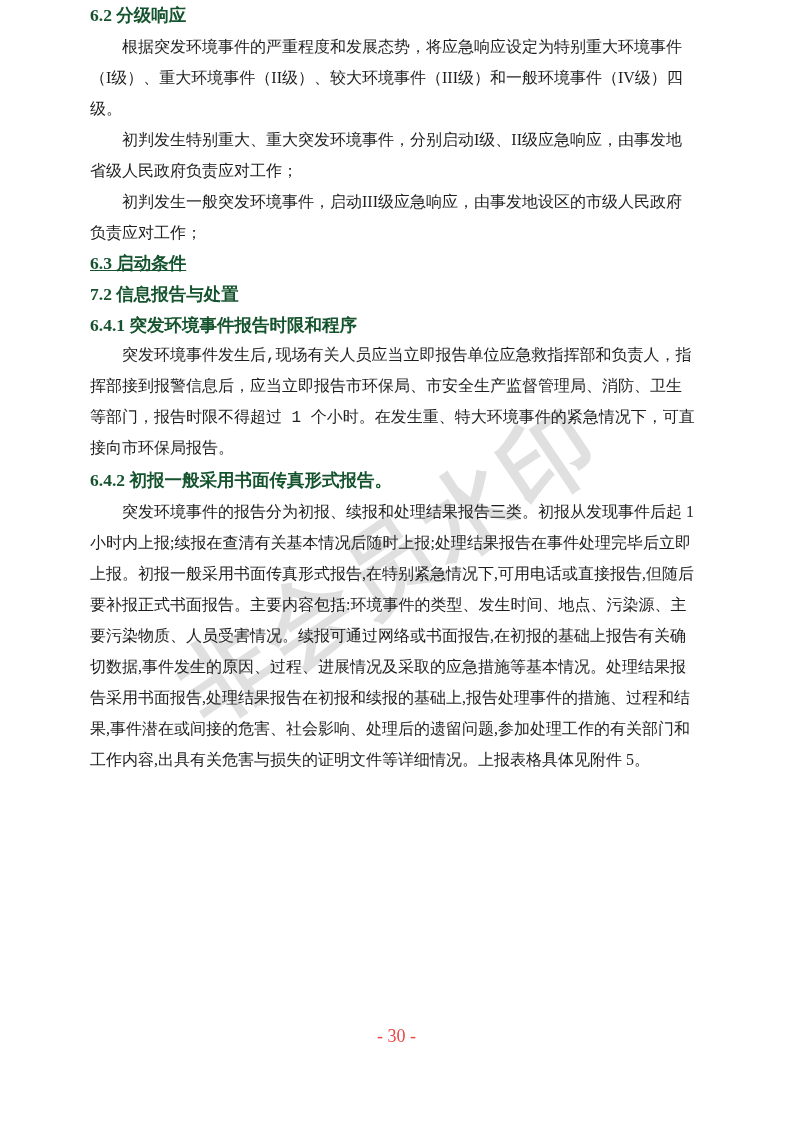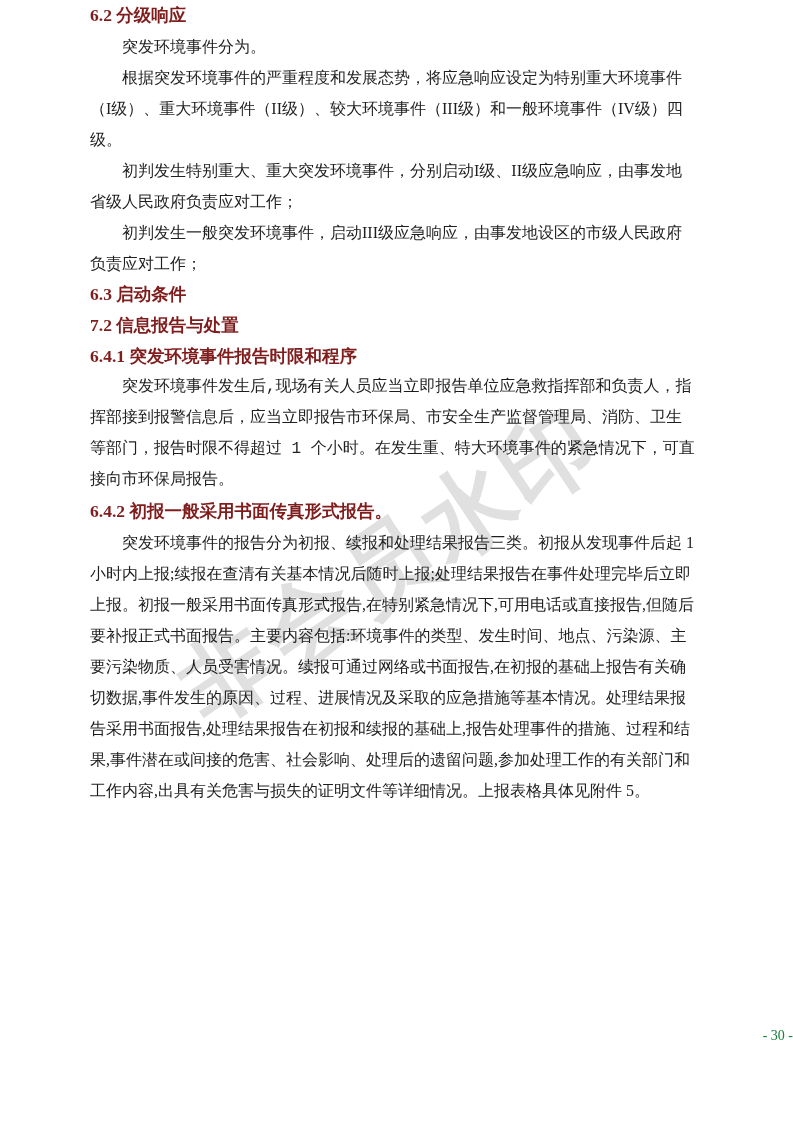--- a/index.html
+++ b/index.html
@@ -38,58 +38,57 @@
     width: 616px;
     z-index: 1;
     font-size: 16px;
     line-height: 31px;
     text-align: justify;
   }
   .content h2 {
     font-size: 17.5px;
     line-height: 31px;
     font-weight: bold;
-    color: #7f1d1d;
+    color: #14532d;
     margin: 0;
     text-align: left;
   }
   .content p {
     margin: 0;
     text-indent: 32px;
     white-space: pre-line; 
   }
   .h-62   { margin-top: 93px; }
-  .h-63   { margin-top: 7px; }
+  .h-63   { margin-top: 7px; text-decoration: underline; }
   .h-64   { margin-top: 3px; }
   .h-641  { margin-top: 4px; }
   .h-642  { margin-top: 3px; }
   .p-6411 { margin-top: 11px; font-family: Liberation Mono, monospace; }
   .page-number {
     position: absolute;
     top: 1026px;
     left: 0;
     right: 0;
     z-index: 1;
-    text-align: right;
-    font-size: 14px;
+    text-align: center;
+    font-size: 18px;
     line-height: 20px;
-    color: #15803d;
+    color: #ef4444;
   }
 </style>
 </head>
 <body>
 
 <div class="page">
 
   <div class="watermark">非会员水印</div>
 
   <main class="content">
     <h2 class="h-62">6.2 分级响应</h2>
 
-    <p>突发环境事件分为。</p>
 
     <p>根据突发环境事件的严重程度和发展态势，将应急响应设定为特别重大环境事件
 （I级）、重大环境事件（II级）、较大环境事件（III级）和一般环境事件（IV级）四
 级。</p>
 
     <p>初判发生特别重大、重大突发环境事件，分别启动I级、II级应急响应，由事发地
 省级人民政府负责应对工作；</p>
 
     <p>初判发生一般突发环境事件，启动III级应急响应，由事发地设区的市级人民政府
 负责应对工作；</p>

